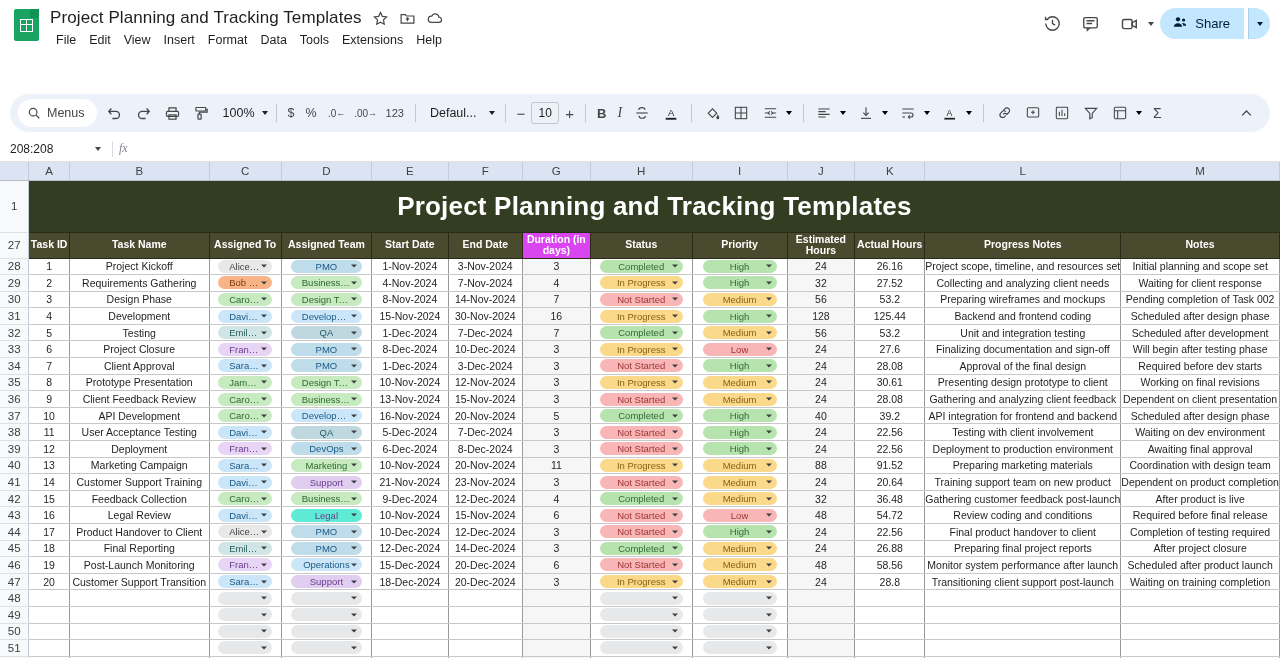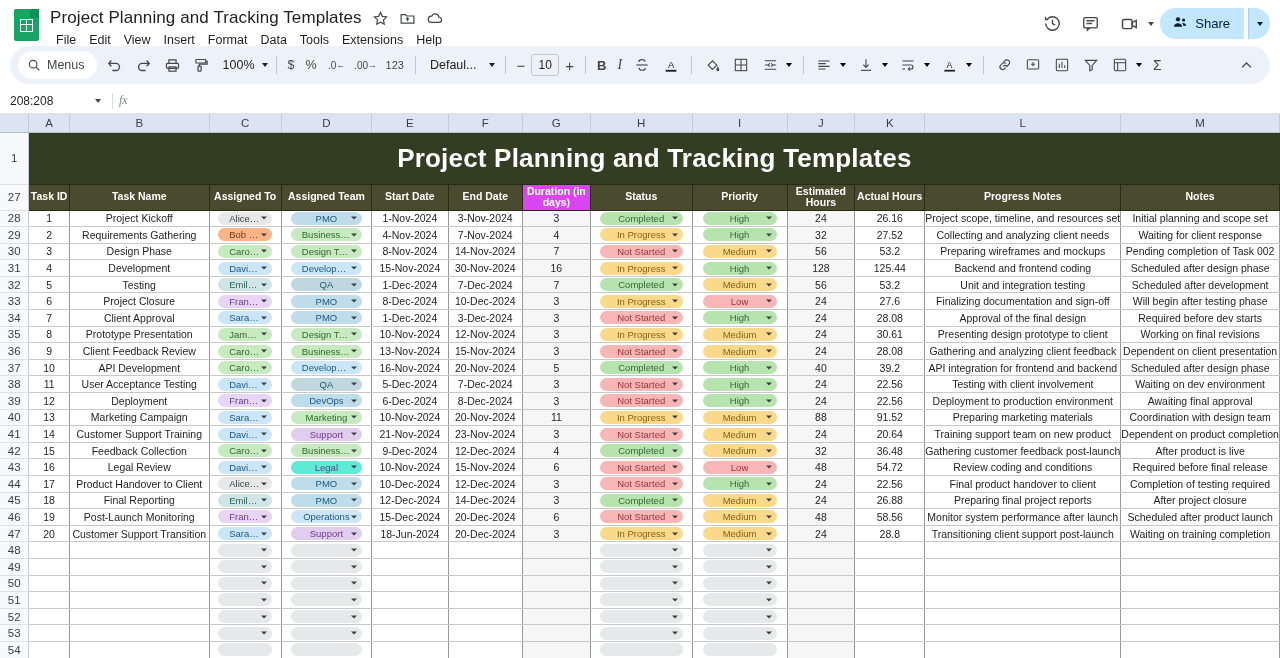--- a/index.html
+++ b/index.html
@@ -43,21 +43,21 @@
     display:flex; align-items:center; gap:7px; height:31px; padding: 0 14px 0 12px;
     background:#c2e7ff; color:#001d35; border-radius:16px 0 0 16px; font-size:13px; cursor:pointer;
   }
   .share-caret {
     height:31px; width:22px; background:#c2e7ff; border-radius:0 16px 16px 0;
     display:flex; align-items:center; justify-content:center; cursor:pointer;
     border-left:1px solid #a8cfe8; color:#001d35;
   }
 
   
-  .toolbar-wrap { padding: 0 10px 4px 10px; }
+  .toolbar-wrap { padding: 0 10px 4px 10px; margin-top: 48px; }
   .toolbar {
     display: flex; align-items: center; height: 38px;
     background: #edf2fa; border-radius: 20px; padding: 0 8px; gap: 1px; position: relative;
   }
   .menus-pill {
     display:flex; align-items:center; gap:6px; height:28px; padding: 0 12px 0 9px;
     background:#fff; border-radius:16px; font-size:12.5px; color:#444746; cursor:pointer; margin-right:3px;
   }
   .tb { width: 28px; height: 28px; display: flex; align-items: center; justify-content: center;
         border-radius: 4px; cursor: pointer; color: #444746; flex:0 0 auto; }
@@ -1316,21 +1316,21 @@
             </div>
           </td>
           <td class="dcell">
             <div class="chip-wrap">
               <div class="chip" style="width: 90%; background: rgb(224, 205, 240); color: rgb(106, 60, 140);">
                 <span class="lbl">Support</span>
                 <span class="cv"></span>
               </div>
             </div>
           </td>
-          <td class="dcell">18-Jun-2024</td>
+          <td class="dcell">18-Dec-2024</td>
           <td class="dcell">20-Dec-2024</td>
           <td class="dcell grayish">3</td>
           <td class="dcell">
             <div class="chip-wrap">
               <div class="chip" style="width: 92%; background: rgb(251, 217, 139); color: rgb(138, 97, 22);">
                 <span class="lbl">In Progress</span>
                 <span class="cv"></span>
               </div>
             </div>
           </td>

